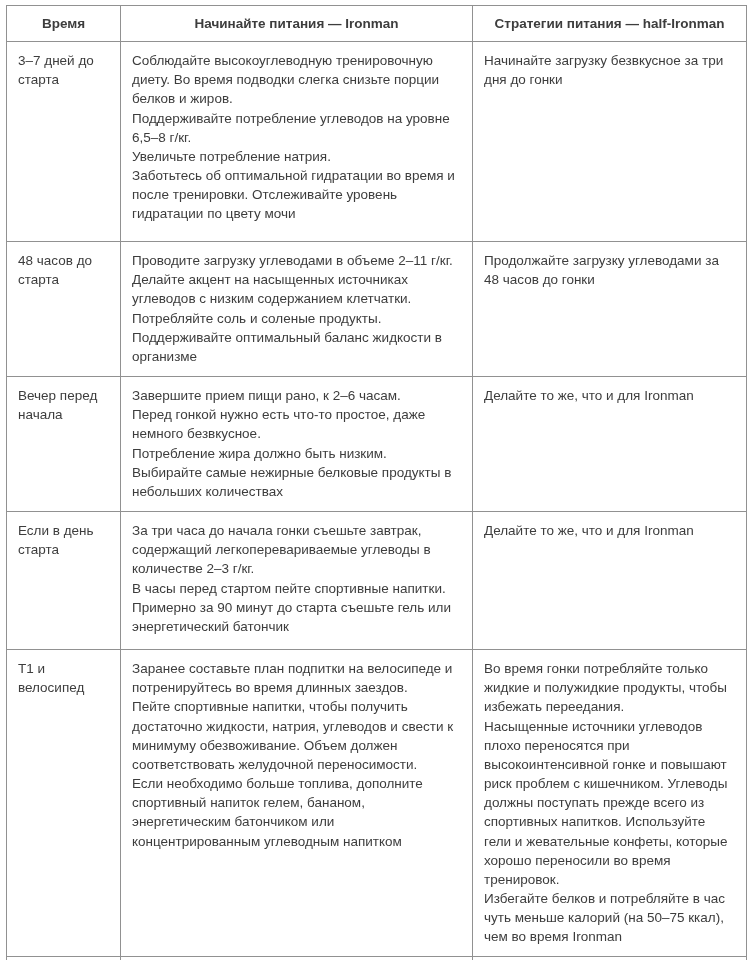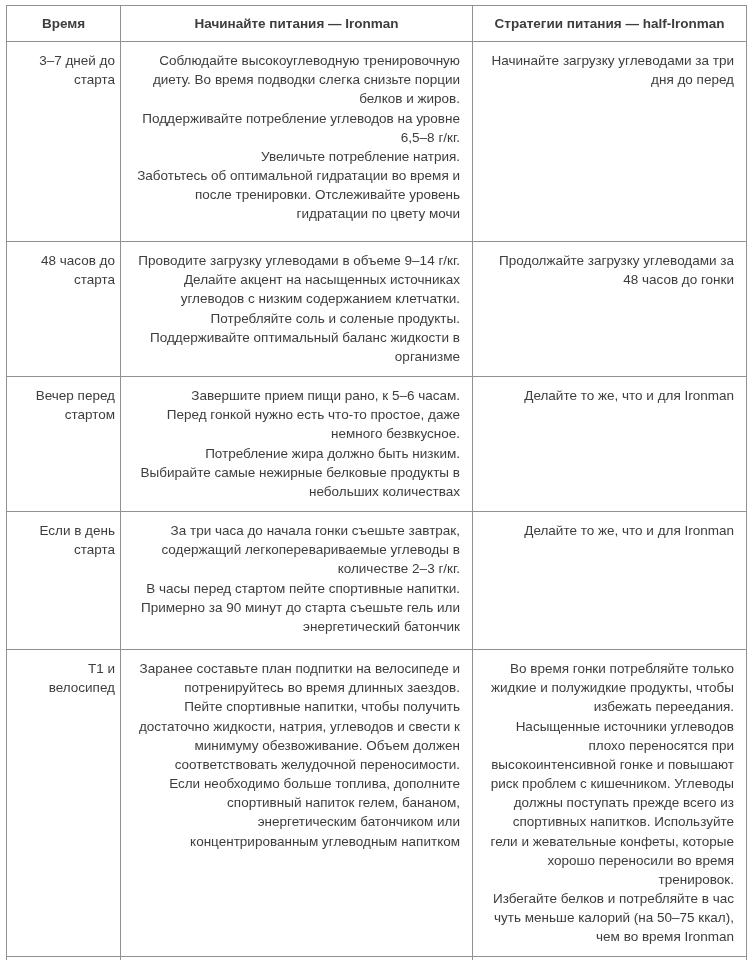--- a/index.html
+++ b/index.html
@@ -44,21 +44,20 @@
   table.strategy td {
     vertical-align: top;
     padding: 9px 12px 9px 11px;
     text-align: left;
   }
   table.strategy td.time {
     padding-right: 5px;
   }
   .cell-text {
     white-space: pre-line;
-    text-align: right;
   }
   tr.r1 { height: 200px; }
   tr.r2 { height: 135px; }
   tr.r3 { height: 135px; }
   tr.r4 { height: 138px; }
   tr.r5 { height: 300px; padding-left: 22px; }
   tr.r-partial { height: 40px; }
 </style>
 </head>
 <body>
@@ -82,43 +81,43 @@
         <td class="time">
             <div class="cell-text">3–7 дней до старта</div>
           </td>
         <td>
             <div class="cell-text">Соблюдайте высокоуглеводную тренировочную диету. Во время подводки слегка снизьте порции белков и жиров.
 Поддерживайте потребление углеводов на уровне 6,5–8 г/кг.
 Увеличьте потребление натрия.
 Заботьтесь об оптимальной гидратации во время и после тренировки. Отслеживайте уровень гидратации по цвету мочи</div>
           </td>
         <td>
-            <div class="cell-text">Начинайте загрузку углеводами за три дня до перед</div>
+            <div class="cell-text">Начинайте загрузку безвкусное за три дня до гонки</div>
           </td>
       </tr>
       <tr class="r2">
         <td class="time">
             <div class="cell-text">48 часов до старта</div>
           </td>
         <td>
-            <div class="cell-text">Проводите загрузку углеводами в объеме 9–14 г/кг.
+            <div class="cell-text">Проводите загрузку углеводами в объеме 2–11 г/кг.
 Делайте акцент на насыщенных источниках углеводов с низким содержанием клетчатки.
 Потребляйте соль и соленые продукты.
 Поддерживайте оптимальный баланс жидкости в организме</div>
           </td>
         <td>
             <div class="cell-text">Продолжайте загрузку углеводами за 48 часов до гонки</div>
           </td>
       </tr>
       <tr class="r3">
         <td class="time">
-            <div class="cell-text">Вечер перед стартом</div>
+            <div class="cell-text">Вечер перед начала</div>
           </td>
         <td>
-            <div class="cell-text">Завершите прием пищи рано, к 5–6 часам.
+            <div class="cell-text">Завершите прием пищи рано, к 2–6 часам.
 Перед гонкой нужно есть что-то простое, даже немного безвкусное.
 Потребление жира должно быть низким. Выбирайте самые нежирные белковые продукты в небольших количествах</div>
           </td>
         <td>
             <div class="cell-text">Делайте то же, что и для Ironman</div>
           </td>
       </tr>
       <tr class="r4">
         <td class="time">
             <div class="cell-text">Если в день старта</div>

